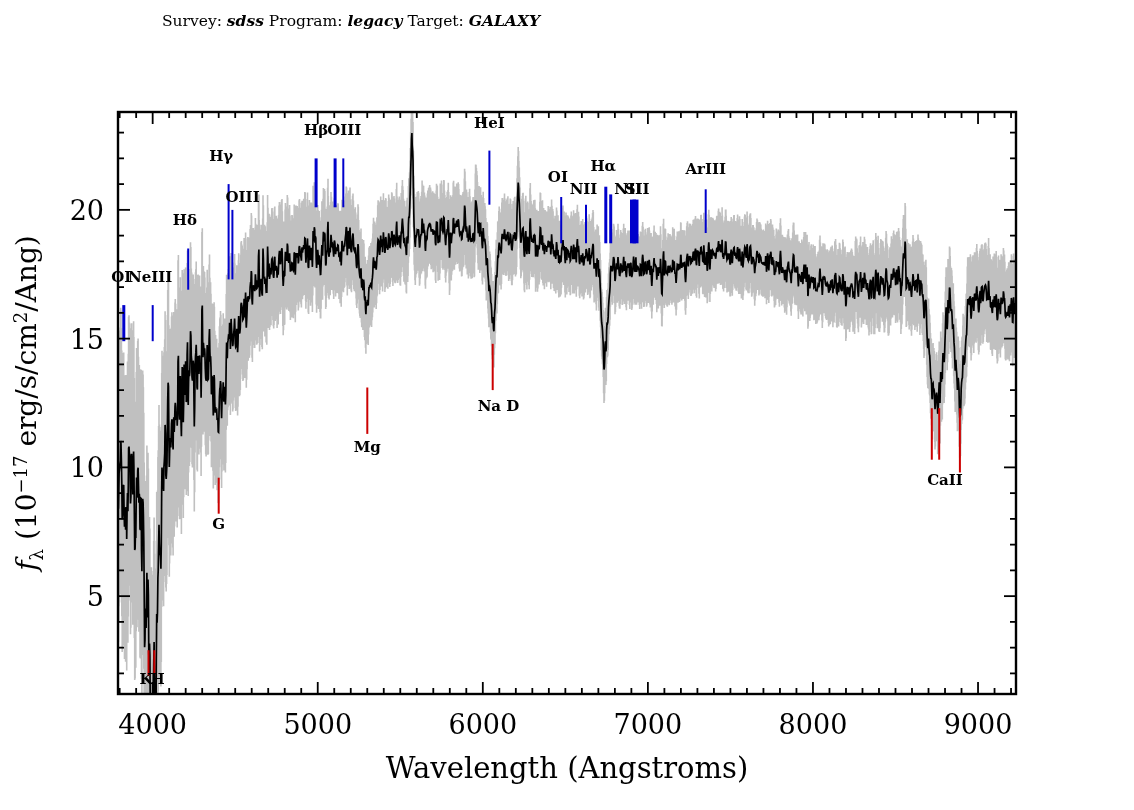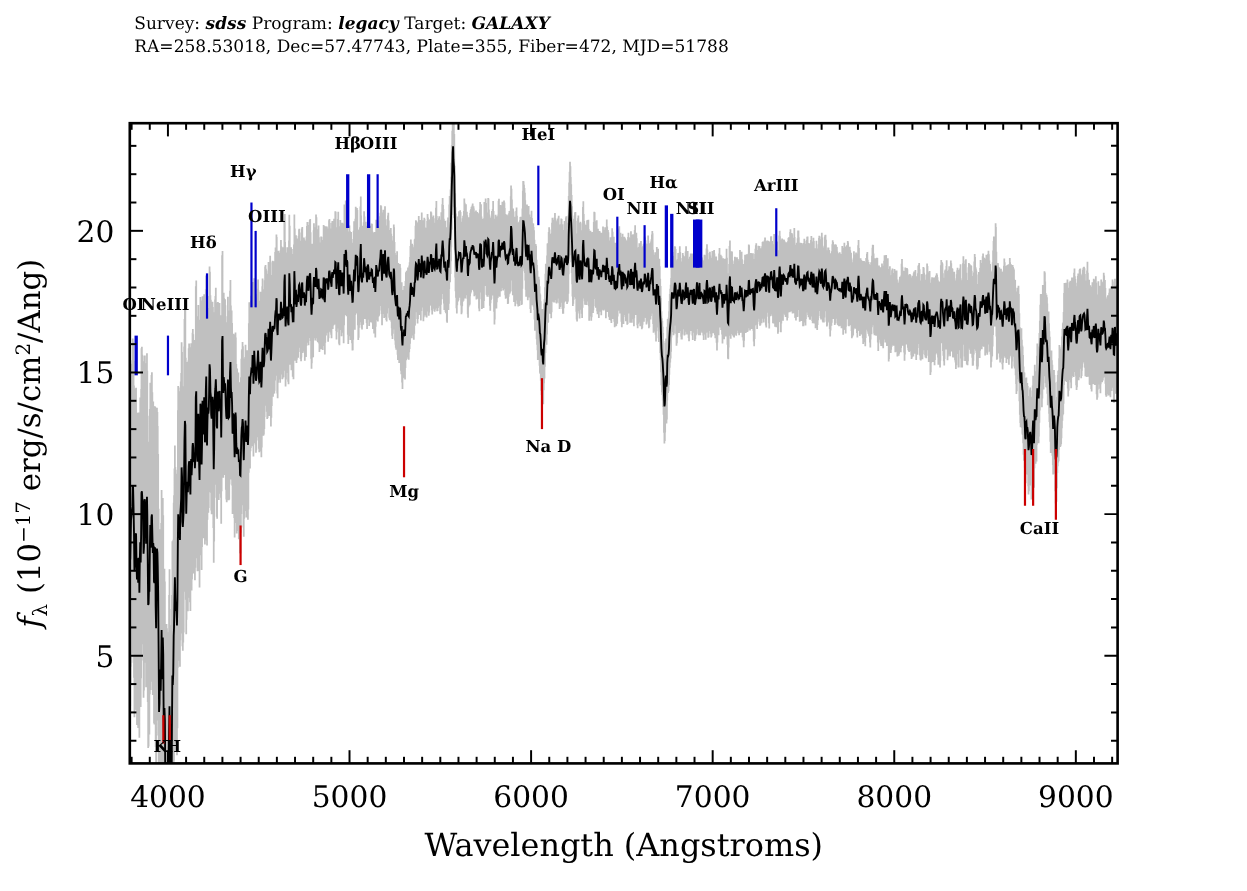--- a/index.html
+++ b/index.html
@@ -1,32 +1,31 @@
 <!DOCTYPE html>
 <html><head>
 <meta charset="utf-8">
 <style>
   html,body{margin:0;padding:0;background:#fff;}
   body{width:1134px;height:810px;font-family:"DejaVu Serif",serif;color:#000;overflow:hidden;position:relative;}
   #header{position:absolute;left:122px;top:10px;font-size:15.5px;line-height:21px;letter-spacing:0px;}
-  #header div{white-space:nowrap;}
+  #header div{white-space:nowrap;margin-left:40px;}
   .it{font-style:italic;font-weight:bold;}
   .iti{font-style:italic;}
   #plotwrap{position:absolute;left:0;top:0;width:1134px;height:810px;}
   svg{display:block;}
   text{fill:#000;}
 </style>
 </head>
 <body>
 
 <div id="header">
   <div>
     <span>Survey: </span><span class="it">sdss</span><span> Program: </span><span class="it">legacy</span><span> Target: </span><span class="it">GALAXY</span>
   </div>
-  <div>RA=258.53018, Dec=57.47743, Plate=355, Fiber=472, MJD=51788</div>
 </div>
 
 <div id="plotwrap">
   <svg id="plot" width="1134" height="810">
       <defs>
         <clipPath id="pclip">
           <rect x="118" y="112" width="898" height="582"></rect>
         </clipPath>
       </defs>
       <g clip-path="url(#pclip)">

